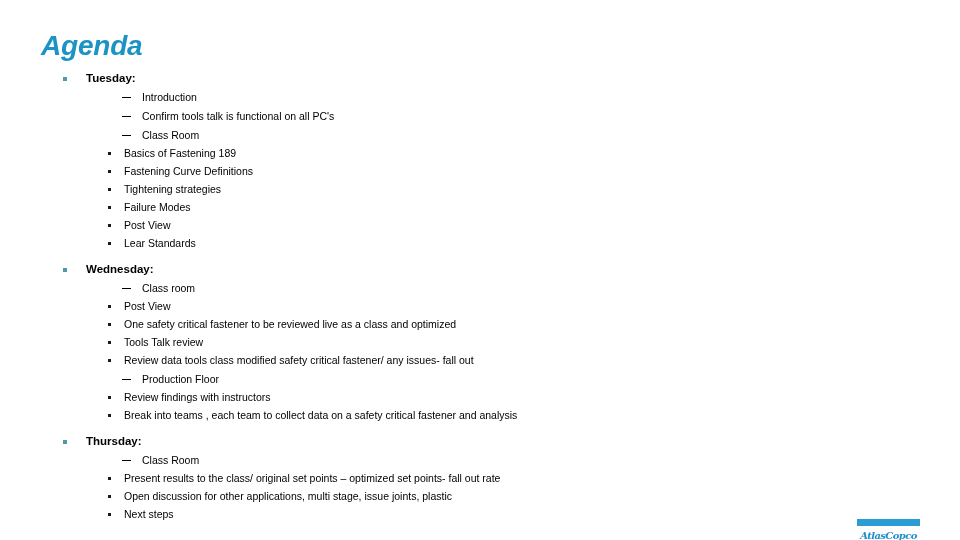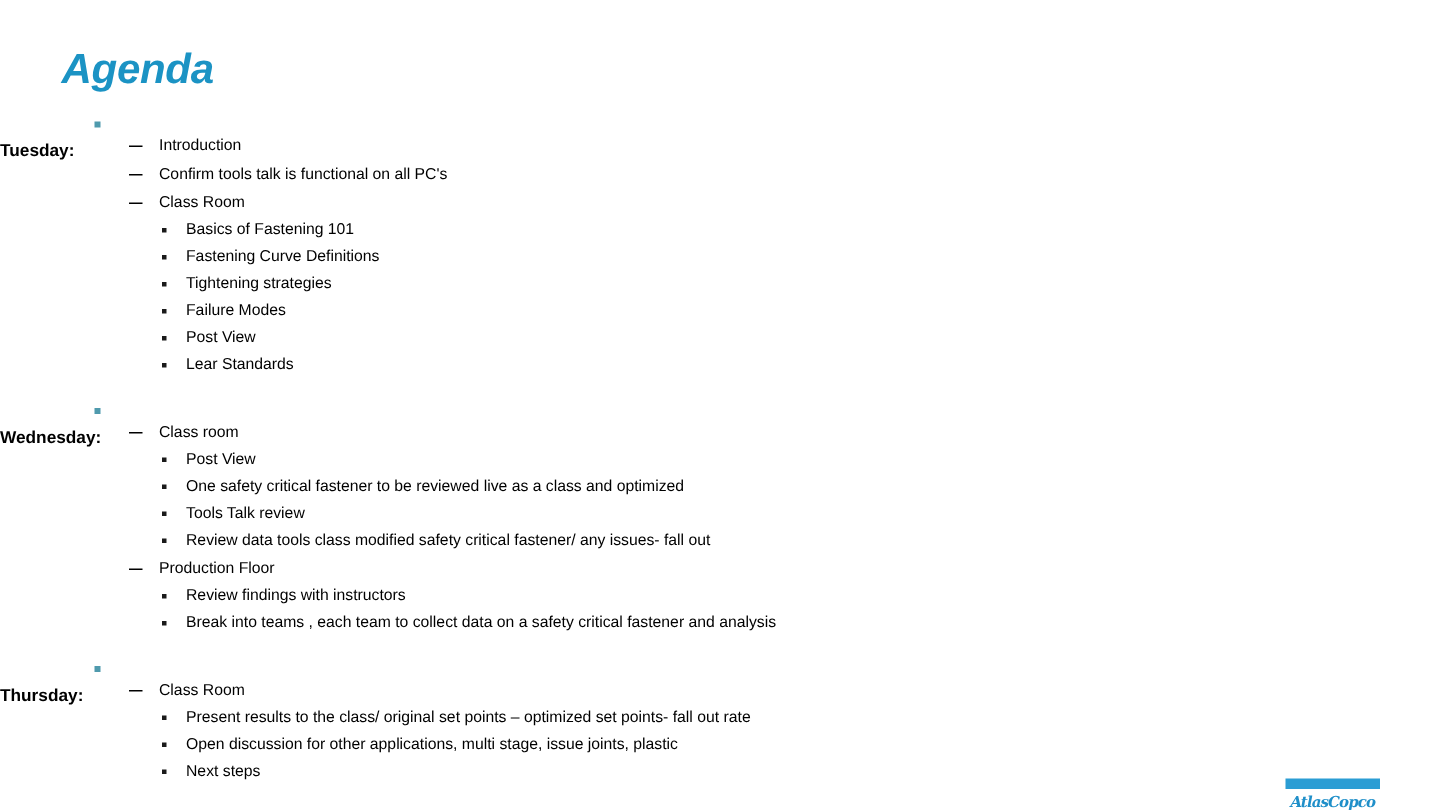--- a/index.html
+++ b/index.html
@@ -50,21 +50,20 @@
   .row {
     display: flex;
     align-items: flex-start;
     white-space: nowrap;
   }
 
   
   .lvl1 {
     height: 17px;
     padding-top: 1px;
-    flex-direction: column;
   }
   .lvl1 .bullet {
     width: 23px;
     flex: 0 0 23px;
     padding-left: 63px;
     box-sizing: content-box;
     display: flex;
     align-items: center;
     height: 15px;
   }
@@ -78,20 +77,21 @@
     font-size: 11.5px;
     font-weight: bold;
     line-height: 15px;
     color: #000000;
   }
 
   
   .lvl2 {
     height: 18px;
     padding-top: 1px;
+    padding-left: 36px;
   }
   .lvl2 .bullet {
     flex: 0 0 20px;
     padding-left: 86px;
     box-sizing: content-box;
     display: flex;
     align-items: center;
     height: 16px;
     font-size: 11px;
     line-height: 16px;
@@ -202,21 +202,21 @@
       <div class="row lvl2">
         <div class="bullet">
           <span class="dash"></span>
         </div>
         <div class="txt">Class Room</div>
       </div>
       <div class="row lvl3">
         <div class="bullet">
           <span class="sq"></span>
         </div>
-        <div class="txt"> Basics of Fastening 101</div>
+        <div class="txt"> Basics of Fastening 189</div>
       </div>
       <div class="row lvl3">
         <div class="bullet">
           <span class="sq"></span>
         </div>
         <div class="txt">Fastening Curve Definitions</div>
       </div>
       <div class="row lvl3">
         <div class="bullet">
           <span class="sq"></span>

